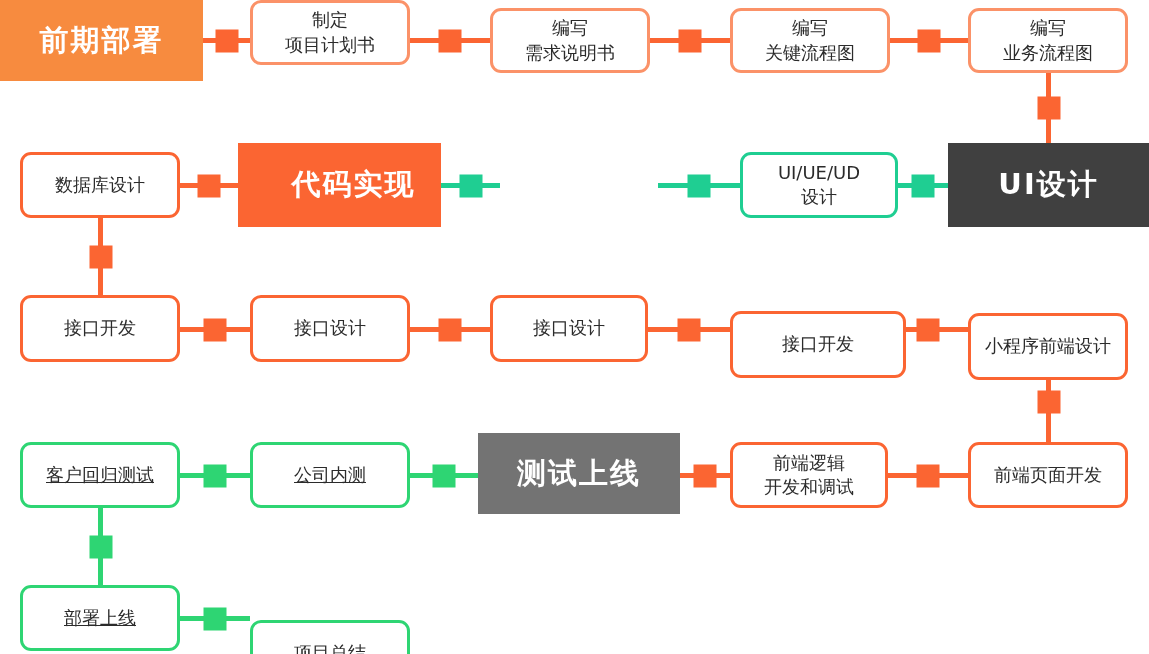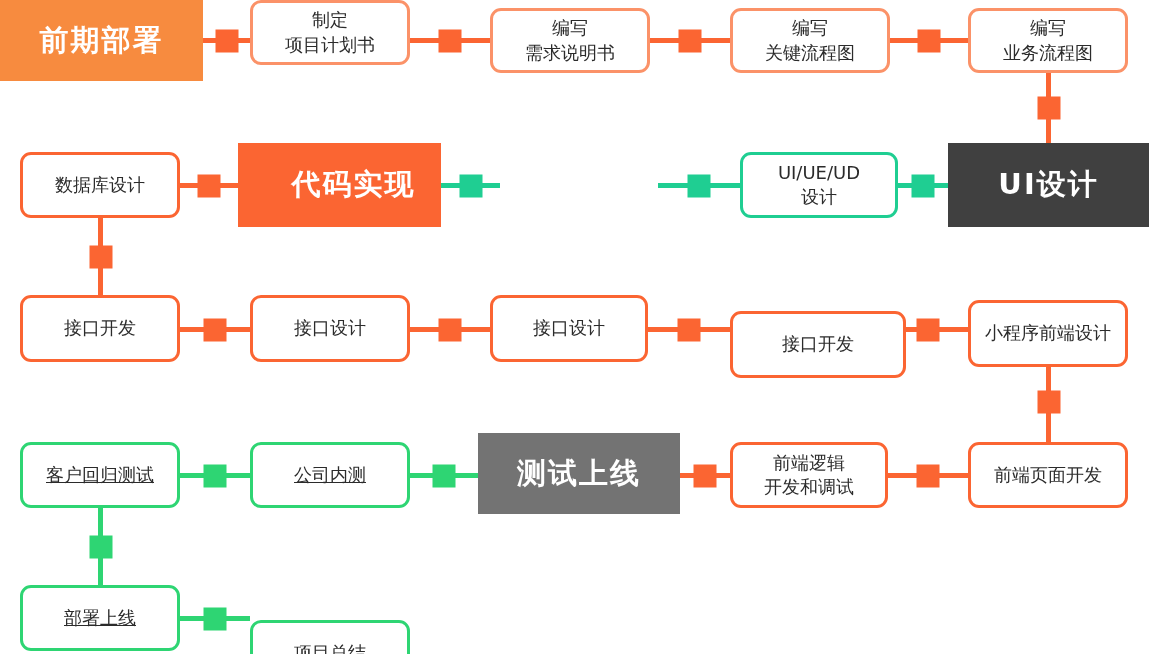--- a/index.html
+++ b/index.html
@@ -126,21 +126,21 @@
   <div class="node outline b-orange" style="left:20px;top:152px;width:160px;height:66px">数据库设计</div>
   <div class="node solid bg-orange" style="left:238px;top:143px;width:203px;height:84px">代码实现</div>
   <div class="node outline b-green-em" style="left:740px;top:152px;width:158px;height:66px">UI/UE/UD
 设计</div>
   <div class="node solid bg-green-em" style="left:948px;top:143px;width:201px;height:84px">UI设计</div>
 
   <div class="node outline b-orange" style="left:20px;top:295px;width:160px;height:67px">接口开发</div>
   <div class="node outline b-orange" style="left:250px;top:295px;width:160px;height:67px">接口设计</div>
   <div class="node outline b-orange" style="left:490px;top:295px;width:158px;height:67px">接口设计</div>
   <div class="node outline b-orange" style="left:730px;top:311px;width:176px;height:67px">接口开发</div>
-  <div class="node outline b-orange" style="left:968px;top:300px;width:160px;height:67px">小程序前端设计</div>
+  <div class="node outline b-orange" style="left:968px;top:313px;width:160px;height:67px">小程序前端设计</div>
 
   <div class="node outline b-green" style="left:20px;top:442px;width:160px;height:66px">客户回归测试</div>
   <div class="node outline b-green" style="left:250px;top:442px;width:160px;height:66px">公司内测</div>
   <div class="node solid bg-green" style="left:478px;top:433px;width:202px;height:81px">测试上线</div>
   <div class="node outline b-orange" style="left:730px;top:442px;width:158px;height:66px">前端逻辑
 开发和调试</div>
   <div class="node outline b-orange" style="left:968px;top:442px;width:160px;height:66px">前端页面开发</div>
 
   <div class="node outline b-green" style="left:20px;top:585px;width:160px;height:66px">部署上线</div>
   <div class="node outline b-green" style="left:250px;top:620px;width:160px;height:66px">项目总结</div>

